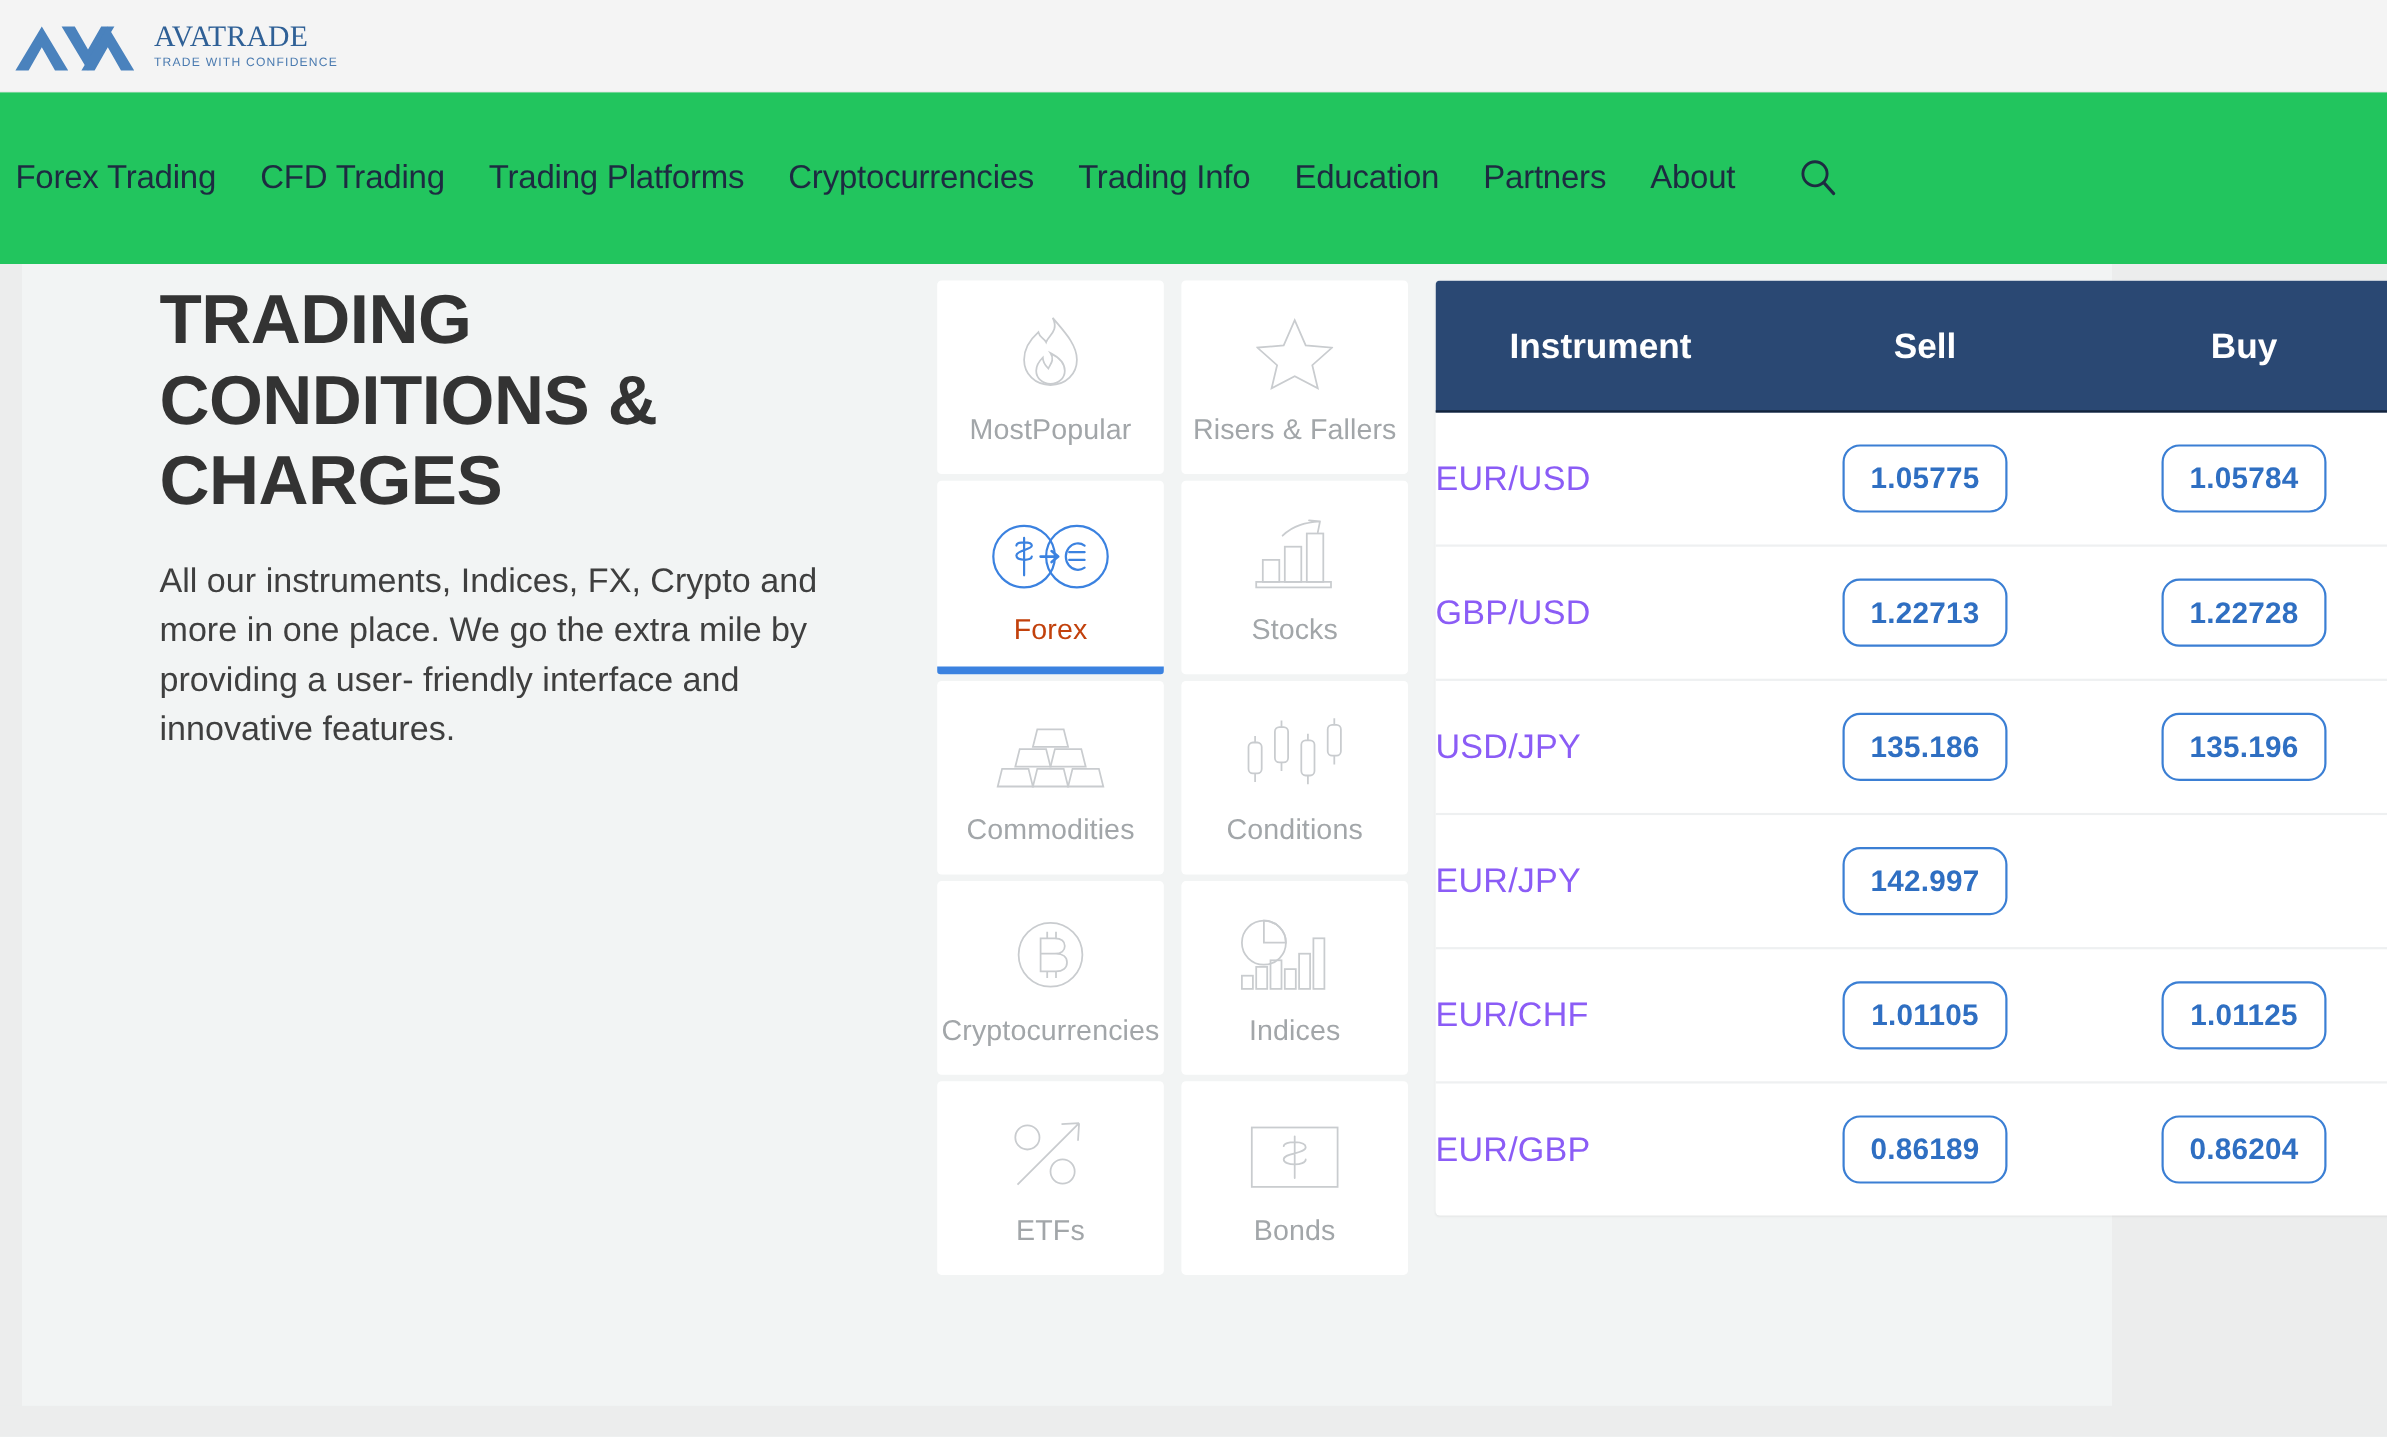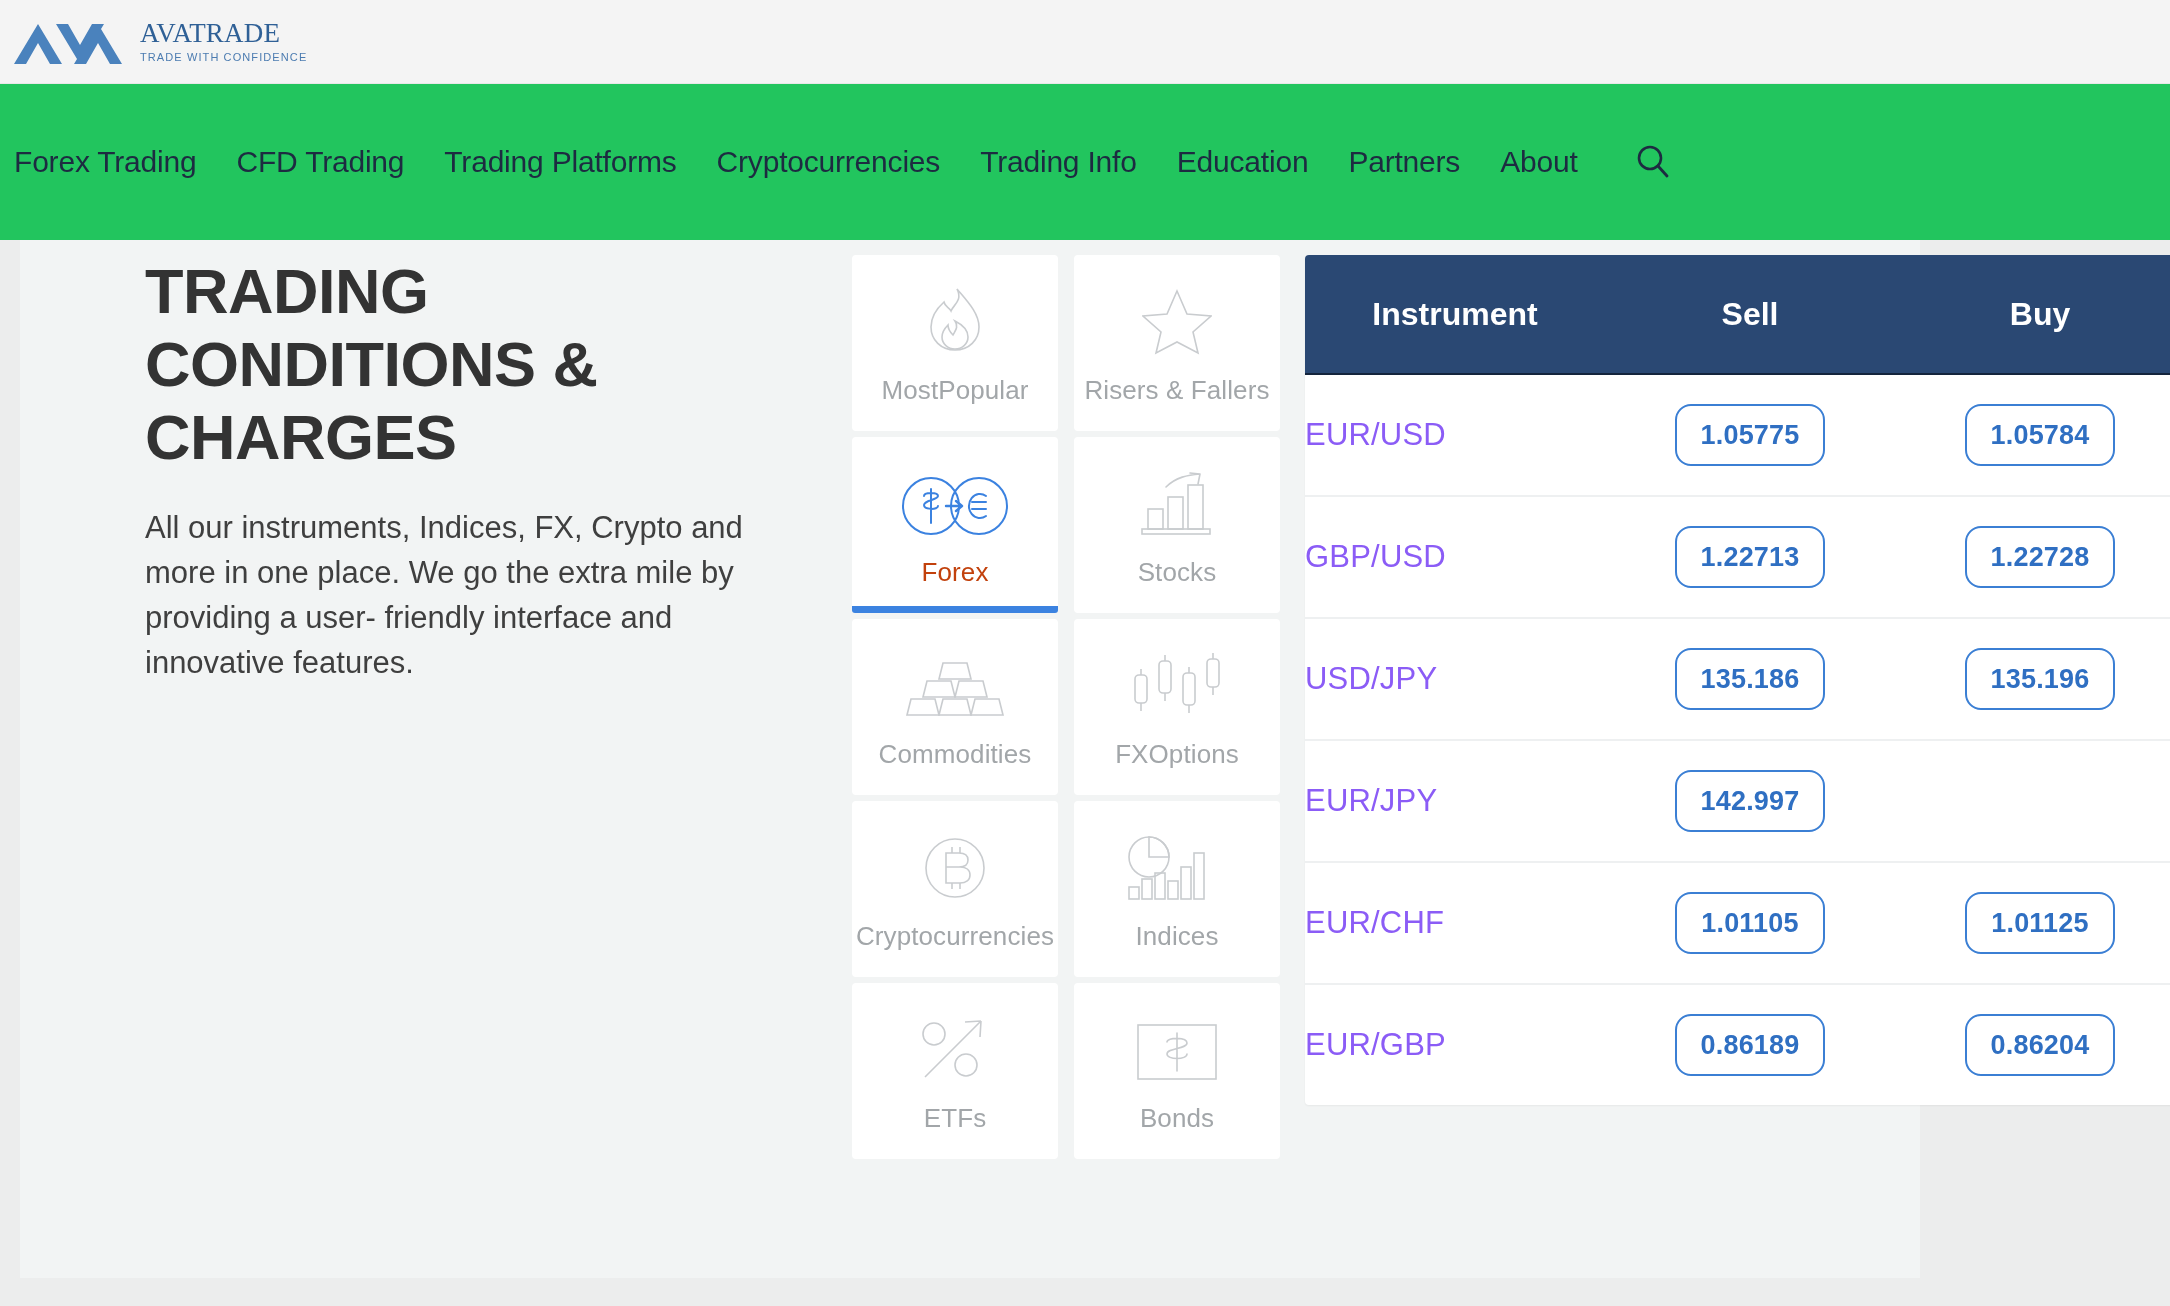--- a/index.html
+++ b/index.html
@@ -246,21 +246,21 @@
                 <line x1="36" y1="42" x2="36" y2="50"></line>
               <rect x="54" y="22" width="12" height="32" rx="4"></rect>
                 <line x1="60" y1="16" x2="60" y2="22"></line>
                 <line x1="60" y1="54" x2="60" y2="62"></line>
               <rect x="78" y="8" width="12" height="28" rx="4"></rect>
                 <line x1="84" y1="2" x2="84" y2="8"></line>
                 <line x1="84" y1="36" x2="84" y2="44"></line>
             </g>
           </svg>
         </span>
-        <span class="lbl">FXOptions</span>
+        <span class="lbl">Conditions</span>
       </div>
 
       <div class="tile">
         <span class="ico">
           <svg width="66" height="66" viewBox="0 0 66 66">
             <circle cx="33" cy="33" r="29" fill="none" stroke="#c9cccf" stroke-width="1.6"></circle>
             <path d="M24 18h13c6 0 9 3 9 7s-3 7-9 7h-13zM24 32h14c6 0 10 3 10 8s-4 8-10 8H24z" fill="none" stroke="#c9cccf" stroke-width="1.6"></path>
             <line x1="30" y1="12" x2="30" y2="18" stroke="#c9cccf" stroke-width="1.6"></line>
             <line x1="38" y1="12" x2="38" y2="18" stroke="#c9cccf" stroke-width="1.6"></line>
             <line x1="30" y1="48" x2="30" y2="54" stroke="#c9cccf" stroke-width="1.6"></line>

